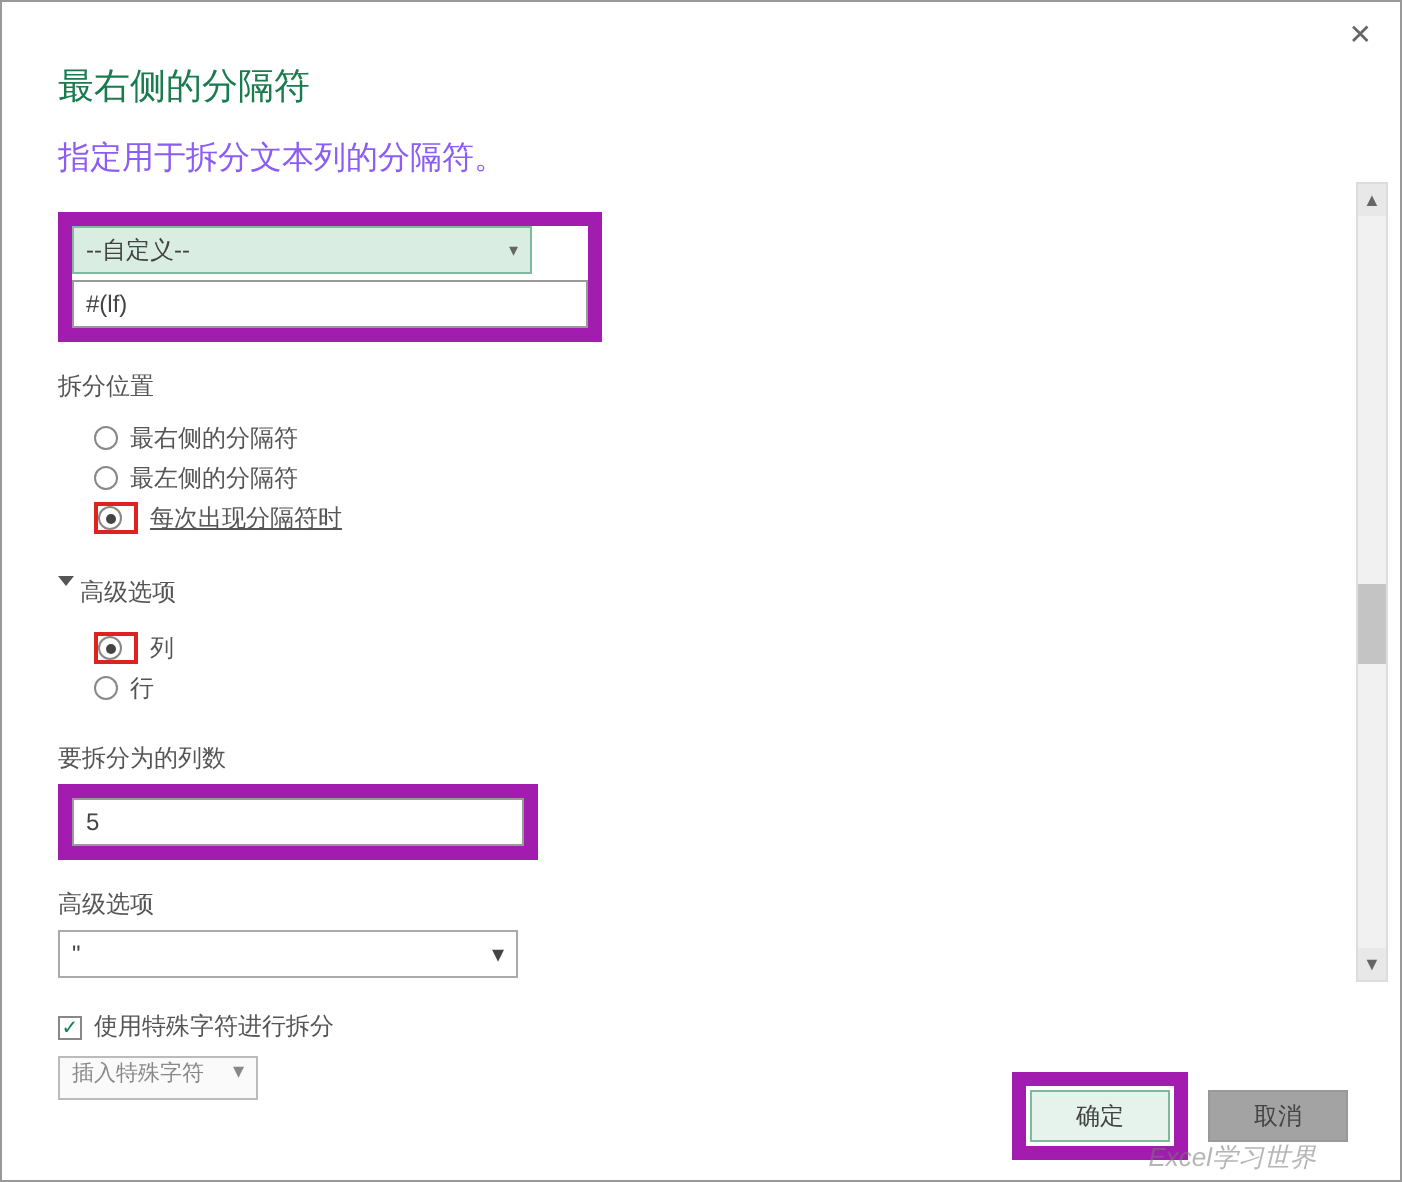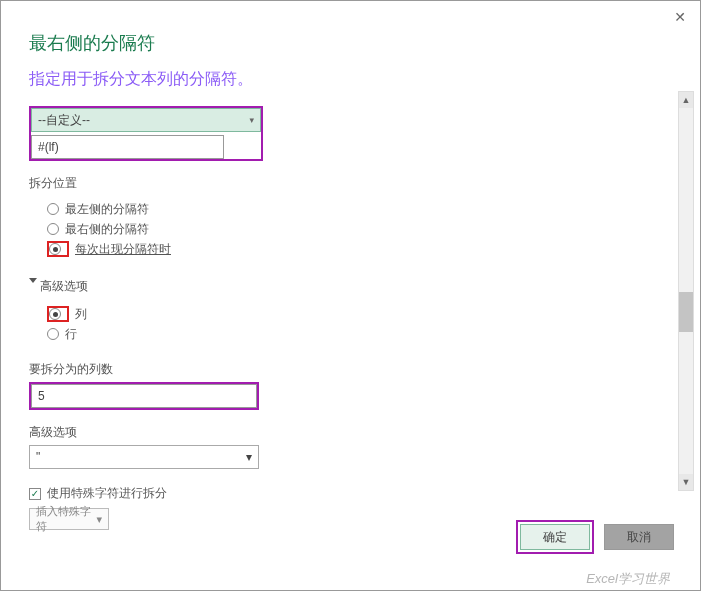--- a/index.html
+++ b/index.html
@@ -47,31 +47,31 @@
     display: flex;
     align-items: center;
     justify-content: space-between;
     padding: 0 6px;
     color: #444;
     font-size: 12px;
     cursor: pointer;
   }
   .select-box .arrow { font-size: 9px; color: #666; }
   .input-box {
-    width: 193px;
+    width: 258px;
     height: 24px;
     border: 1px solid #999;
     padding: 0 6px;
     font-size: 12px;
     color: #444;
     display: flex;
     align-items: center;
     background: #fff;
   }
-  .red-box { border: 2px solid #a21caf; }
+  .red-box { border: 7px solid #a21caf; }
   .section { margin-bottom: 14px; }
   .radio-group { padding: 3px 0 3px 18px; }
   .radio-row {
     display: flex;
     align-items: center;
     height: 20px;
     font-size: 12px;
     color: #555;
   }
   .radio {
@@ -128,24 +128,24 @@
     width: 12px; height: 12px;
     border: 1px solid #888;
     margin-right: 6px;
     display: inline-flex;
     align-items: center;
     justify-content: center;
     color: #1a7b4e;
     font-size: 10px;
   }
   .insert-select {
-    width: 80px; height: 22px;
+    width: 100px; height: 22px;
     border: 1px solid #bbb;
     display: flex;
-    align-items: center;
+    align-items: flex-start;
     justify-content: space-between;
     padding: 0 6px;
     font-size: 11px;
     color: #888;
     background: #fafafa;
   }
   .scrollbar {
     position: absolute;
     right: 6px;
     top: 90px;
@@ -167,21 +167,21 @@
   .scroll-thumb {
     position: absolute;
     top: 200px;
     width: 14px;
     left: 0;
     height: 40px;
     background: #c4c4c4;
   }
   .footer {
     position: absolute;
-    bottom: 36px;
+    bottom: 10px;
     right: 26px;
     display: flex;
     gap: 10px;
     align-items: center;
   }
   .btn {
     width: 70px;
     height: 26px;
     border: 1px solid #999;
     background: #a3a3a3;
@@ -189,21 +189,21 @@
     align-items: center;
     justify-content: center;
     font-size: 12px;
     color: #444;
     cursor: pointer;
   }
   .btn.ok { background: #e6f2ec; border: 1px solid #7fb99e; }
   .watermark {
     position: absolute;
     bottom: 2px;
-    right: 30px;
+    right: 42px;
     font-size: 13px;
     color: rgba(120,120,120,0.55);
     font-style: italic;
   }
 </style>
 </head>
 <body>
 
 <div class="close-btn">✕</div>
 
@@ -221,25 +221,25 @@
         <span>#(lf)</span>
       </div>
     </div>
   </div>
 
   <div class="section">
     <div class="label">拆分位置</div>
     <div class="radio-group">
       <div class="radio-row">
         <span class="radio"></span>
+        <span>最右侧的分隔符</span>
+      </div>
+      <div class="radio-row">
+        <span class="radio"></span>
         <span>最左侧的分隔符</span>
-      </div>
-      <div class="radio-row">
-        <span class="radio"></span>
-        <span>最右侧的分隔符</span>
       </div>
       <div class="radio-row">
         <span class="red-small">
             <span class="radio checked"></span>
           </span>
         <span style="margin-left:6px;text-decoration:underline;">每次出现分隔符时</span>
       </div>
     </div>
   </div>
 

